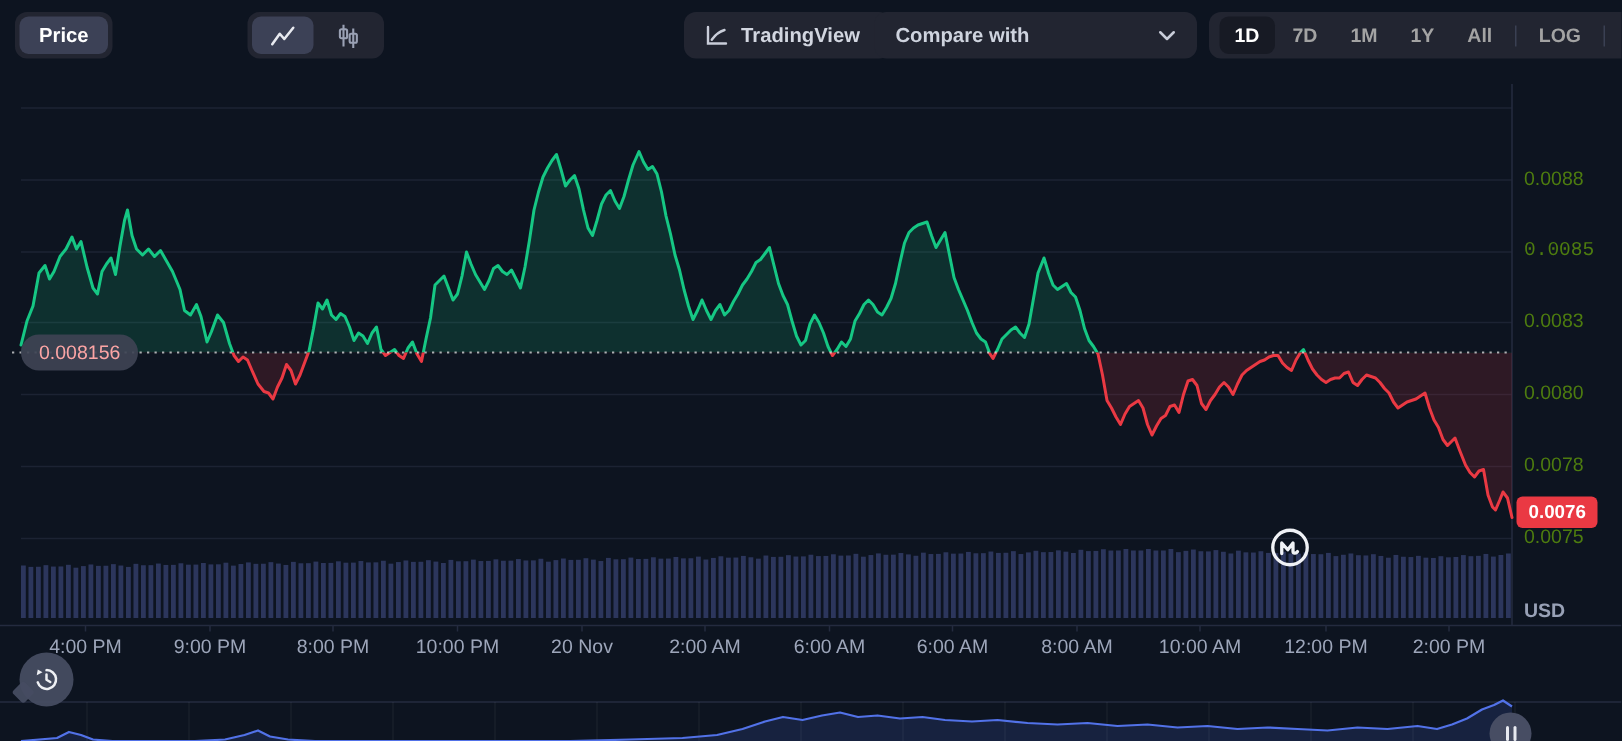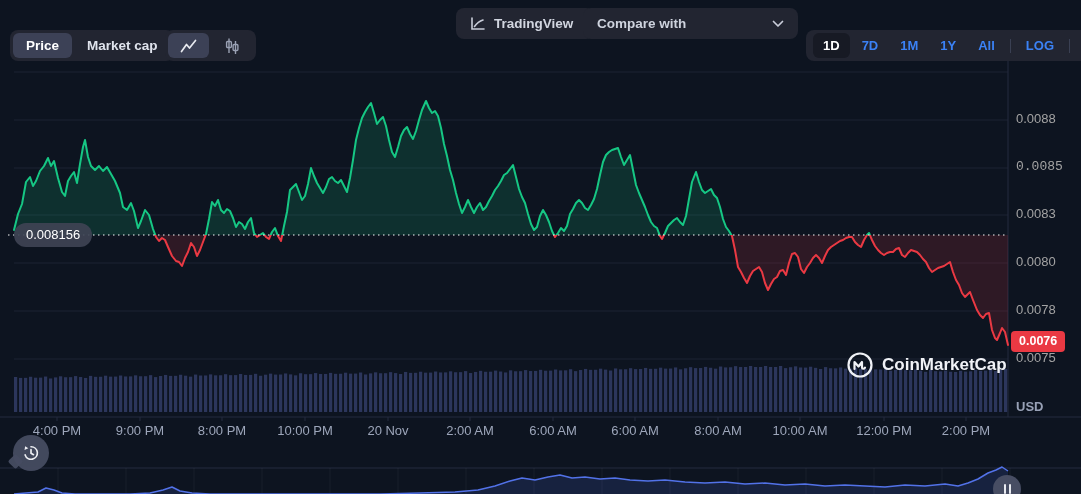--- a/index.html
+++ b/index.html
@@ -5,51 +5,51 @@
   html,body{margin:0;padding:0;}
   body{
     width:1081px;height:494px;overflow:hidden;position:relative;
     background:#0d1420;
     font-family:"Liberation Sans",sans-serif;
     -webkit-font-smoothing:antialiased;
   }
   
   .seg-group{
     position:absolute;top:8px;height:31px;background:#222531;border-radius:8px;
-    display:flex;align-items:center;padding:3px;gap:2px;box-sizing:border-box;margin-top:22px;
+    display:flex;align-items:center;padding:3px;gap:2px;box-sizing:border-box;
   }
   .seg-btn{
     border:none;background:transparent;color:#dfe3ec;cursor:pointer;
     font:600 13.5px "Liberation Sans",sans-serif;
     padding:0 13px;height:25px;border-radius:6px;display:flex;align-items:center;justify-content:center;
   }
   .seg-btn.active{background:#3c4156;color:#ffffff;}
   .seg-btn.icon-only{padding:0 12px;}
   .ghost-btn{
     position:absolute;top:8px;height:31px;background:#222531;border:none;border-radius:8px;
     display:flex;align-items:center;gap:8px;padding:0 14px;box-sizing:border-box;cursor:pointer;
     color:#d2d6e0;font:600 13.5px "Liberation Sans",sans-serif;
   }
   .compare{justify-content:space-between;width:215px;color:#ced3de;}
   .range-group{padding:3px 7px;}
   .range-btn{
-    border:none;background:transparent;color:#3b82f6;cursor:pointer;
+    border:none;background:transparent;color:#a3a3a3;cursor:pointer;
     font:700 13px "Liberation Sans",sans-serif;padding:0 10px;height:25px;border-radius:6px;
     display:flex;align-items:center;justify-content:center;
   }
   .range-btn.active{background:#171a24;color:#ffffff;}
   .range-btn.more{font-size:14px;letter-spacing:1px;padding:0 8px;}
   .vdiv{width:1px;height:14px;background:#3a4053;margin:0 3px;}
   
   #chart-svg{position:absolute;left:0;top:0;}
-  .y-label{position:absolute;left:1016px;color:#a3a3a3;font:500 13px "Liberation Sans",sans-serif;white-space:nowrap;}
+  .y-label{position:absolute;left:1016px;color:#4d7c0f;font:500 13px "Liberation Sans",sans-serif;white-space:nowrap;}
   .y-label.unit{font-weight:700;color:#98a1b6;}
   .x-label{position:absolute;top:423px;transform:translateX(-50%);color:#9da6ba;font:500 13px "Liberation Sans",sans-serif;white-space:nowrap;}
   .baseline-pill{
-    position:absolute;left:14px;background:rgba(62,67,84,0.92);color:#ffffff;
+    position:absolute;left:14px;background:rgba(62,67,84,0.92);color:#fca5a5;
     font:500 13px "Liberation Sans",sans-serif;height:24px;line-height:24px;
     padding:0 12px;border-radius:12px;z-index:3;
   }
   .price-badge{
     position:absolute;left:1011px;background:#ea3943;color:#ffffff;
     font:700 12.5px "Liberation Sans",sans-serif;height:21px;line-height:21px;
     padding:0 8px;border-radius:4px;z-index:3;
   }
   .watermark{
     position:absolute;left:846px;top:351px;display:flex;align-items:center;gap:8px;
@@ -323,21 +323,20 @@
     <line x1="806" y1="468" x2="806" y2="494" stroke="rgba(255,255,255,0.05)"></line>
     <line x1="874" y1="468" x2="874" y2="494" stroke="rgba(255,255,255,0.05)"></line>
     <line x1="942" y1="468" x2="942" y2="494" stroke="rgba(255,255,255,0.05)"></line>
     <line x1="1010" y1="468" x2="1010" y2="494" stroke="rgba(255,255,255,0.05)"></line>
     <path d="M14 494 L38 492 L46 488 L54 490 L62 493 L75 494 L130 494 L150 493 L163 490 L172 487 L180 491 L192 493 L210 494 L300 494 L380 494 L420 493 L455 492 L478 490 L495 486 L510 481 L522 478 L535 480 L548 477 L560 475 L572 478 L585 477 L600 479 L615 478 L630 480 L648 481 L665 480 L685 482 L705 483 L725 482 L745 484 L765 483 L785 485 L805 484 L825 486 L845 485 L865 486 L885 487 L905 485 L925 486 L945 484 L958 486 L968 483 L978 479 L988 473 L996 470 L1002 467 L1008 471 L 1008 494 L 14 494 Z" fill="rgba(82,114,232,0.16)"></path>
     <path d="M14 494 L38 492 L46 488 L54 490 L62 493 L75 494 L130 494 L150 493 L163 490 L172 487 L180 491 L192 493 L210 494 L300 494 L380 494 L420 493 L455 492 L478 490 L495 486 L510 481 L522 478 L535 480 L548 477 L560 475 L572 478 L585 477 L600 479 L615 478 L630 480 L648 481 L665 480 L685 482 L705 483 L725 482 L745 484 L765 483 L785 485 L805 484 L825 486 L845 485 L865 486 L885 487 L905 485 L925 486 L945 484 L958 486 L968 483 L978 479 L988 473 L996 470 L1002 467 L1008 471" fill="none" stroke="#5272e8" stroke-width="1.5" stroke-linejoin="round"></path>
   </svg>
 
 <div class="seg-group" style="left:10px;">
   <button class="seg-btn active">Price</button>
-  <button class="seg-btn">Market cap</button>
 </div>
 
 <div class="seg-group" style="left:165px;">
   <button class="seg-btn icon-only active">
     <svg width="17" height="14" viewBox="0 0 17 14">
       <polyline points="1.5,12.5 6.5,5.5 9.5,9 15.5,1.5" fill="none" stroke="#e8eaf0" stroke-width="1.7" stroke-linecap="round" stroke-linejoin="round"></polyline>
     </svg>
   </button>
   <button class="seg-btn icon-only">
     <svg width="18" height="18" viewBox="0 0 18 18">
@@ -404,21 +403,20 @@
 
 <div class="baseline-pill" id="baseline-pill" style="top: 223px;">0.008156</div>
 
 <div class="price-badge" id="price-badge" style="top: 331px; background: rgb(234, 57, 67);">0.0076</div>
 
 <div class="watermark">
   <svg width="28" height="28" viewBox="0 0 28 28">
     <circle cx="14" cy="14" r="11.5" fill="none" stroke="#f0f2f6" stroke-width="2.2"></circle>
     <path d="M8.5 18v-7l4 4.5 3.5-4.5v5.5c0 1.5 2 1.8 3 .2" fill="none" stroke="#f0f2f6" stroke-width="2.2" stroke-linecap="round" stroke-linejoin="round"></path>
   </svg>
-  <span>CoinMarketCap</span>
 </div>
 
 <div class="history-bubble">
   <svg width="20" height="20" viewBox="0 0 24 24">
     <path d="M12 4.5a7.5 7.5 0 1 1-7 9.8" fill="none" stroke="#eef0f4" stroke-width="2" stroke-linecap="round"></path>
     <path d="M4.2 8.5 5 4l3.8 2.2z" fill="#eef0f4"></path>
     <path d="M12 8v4.2l3 1.8" fill="none" stroke="#eef0f4" stroke-width="2" stroke-linecap="round" stroke-linejoin="round"></path>
   </svg>
 </div>
 

